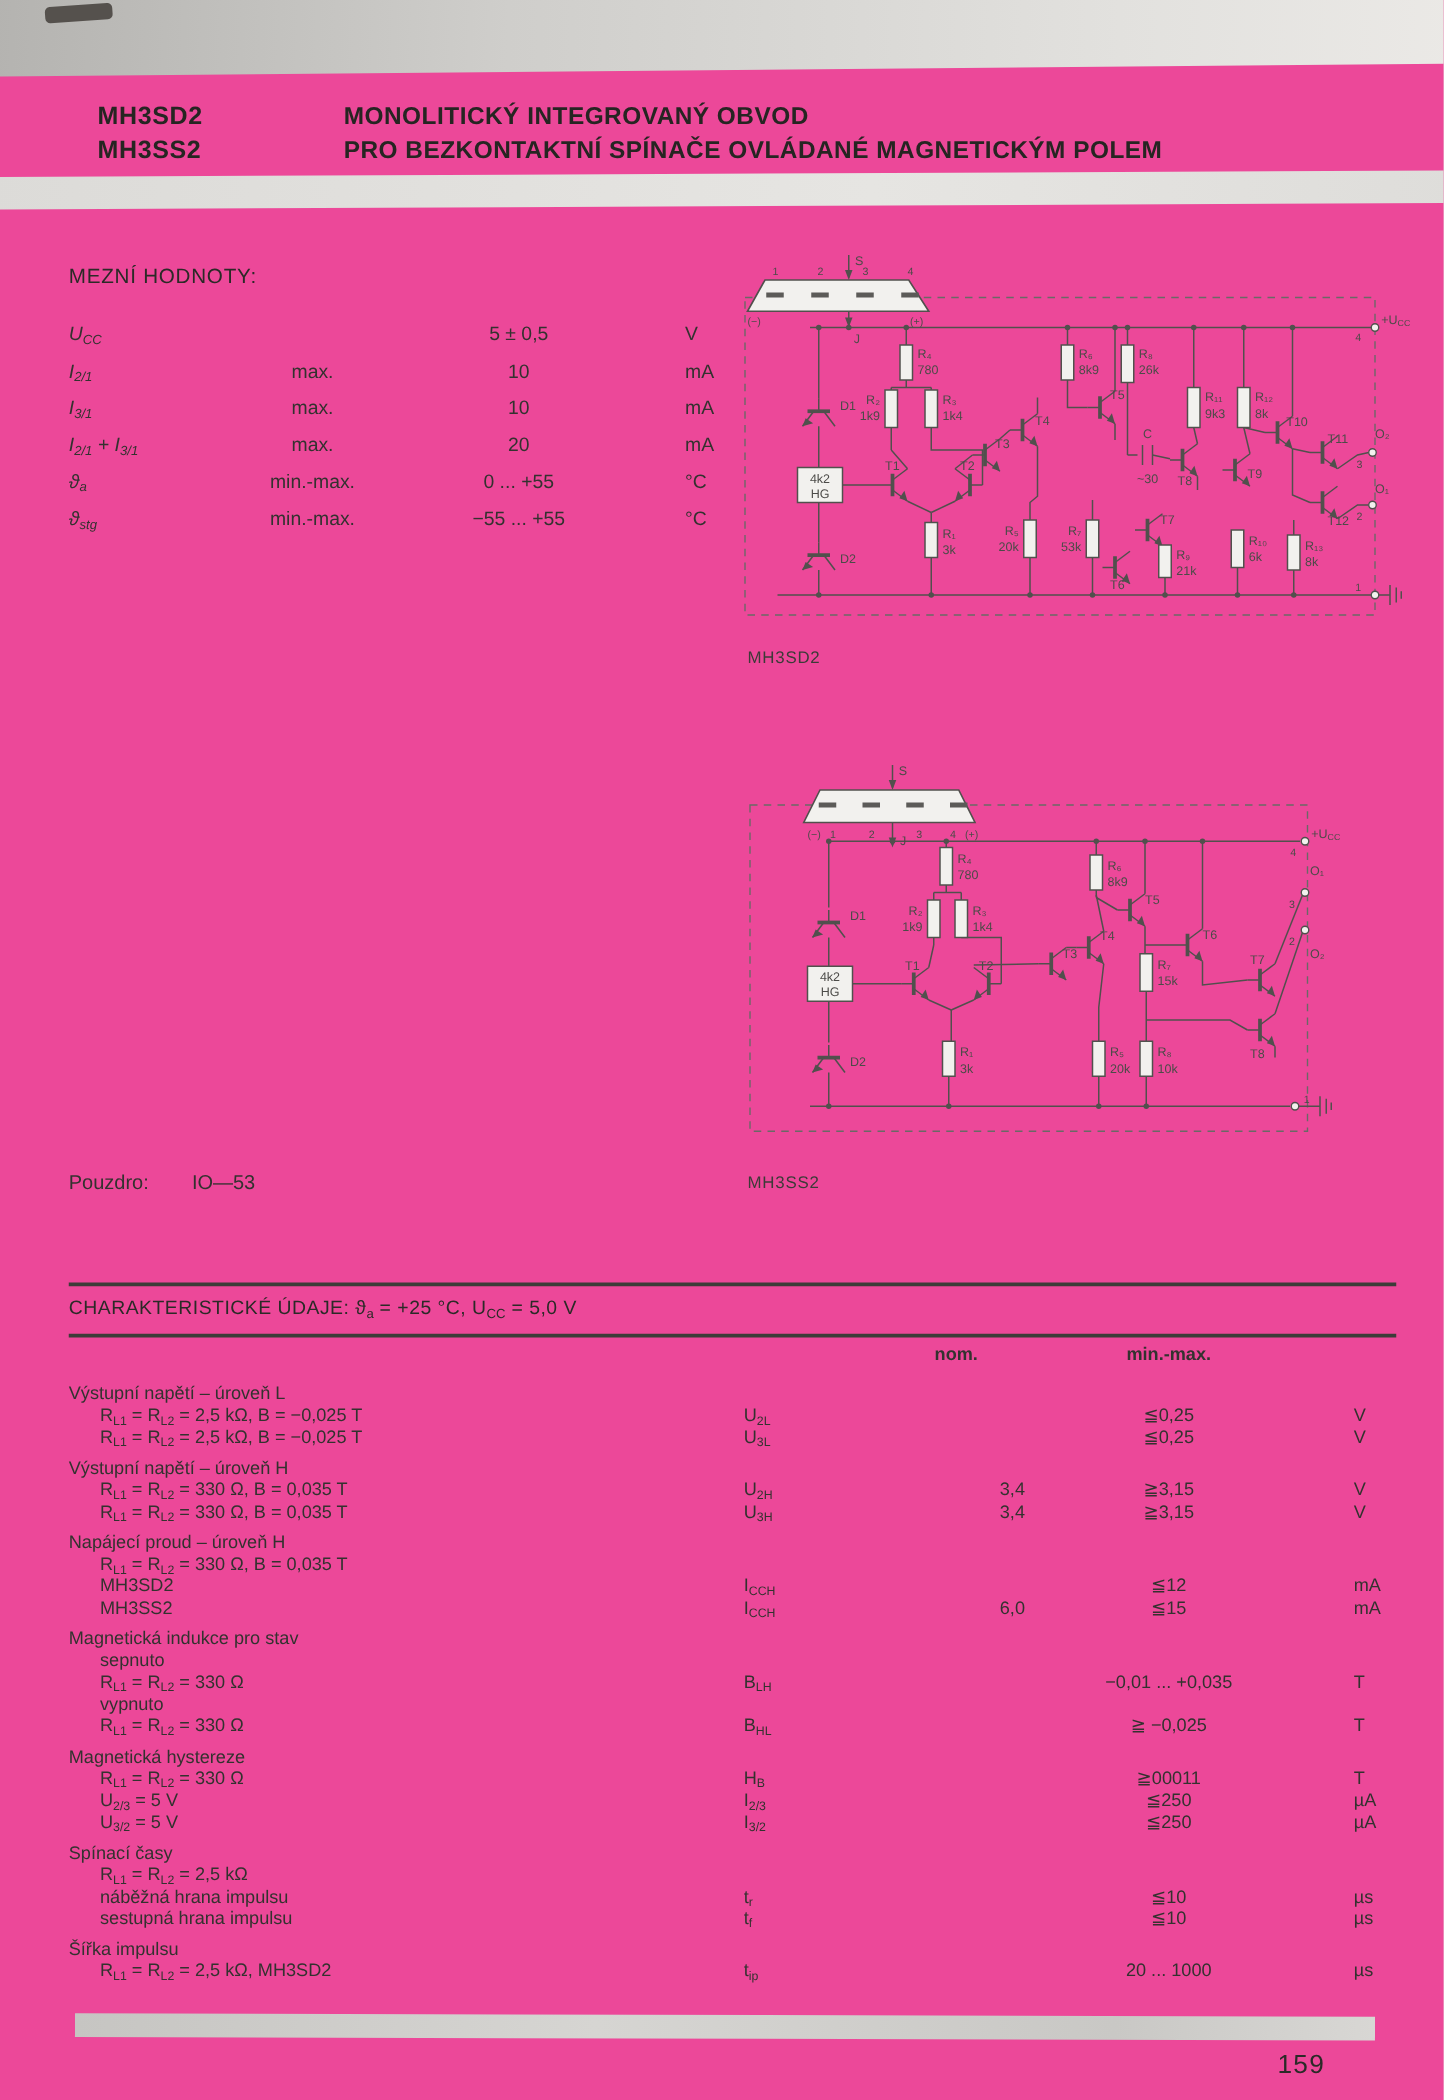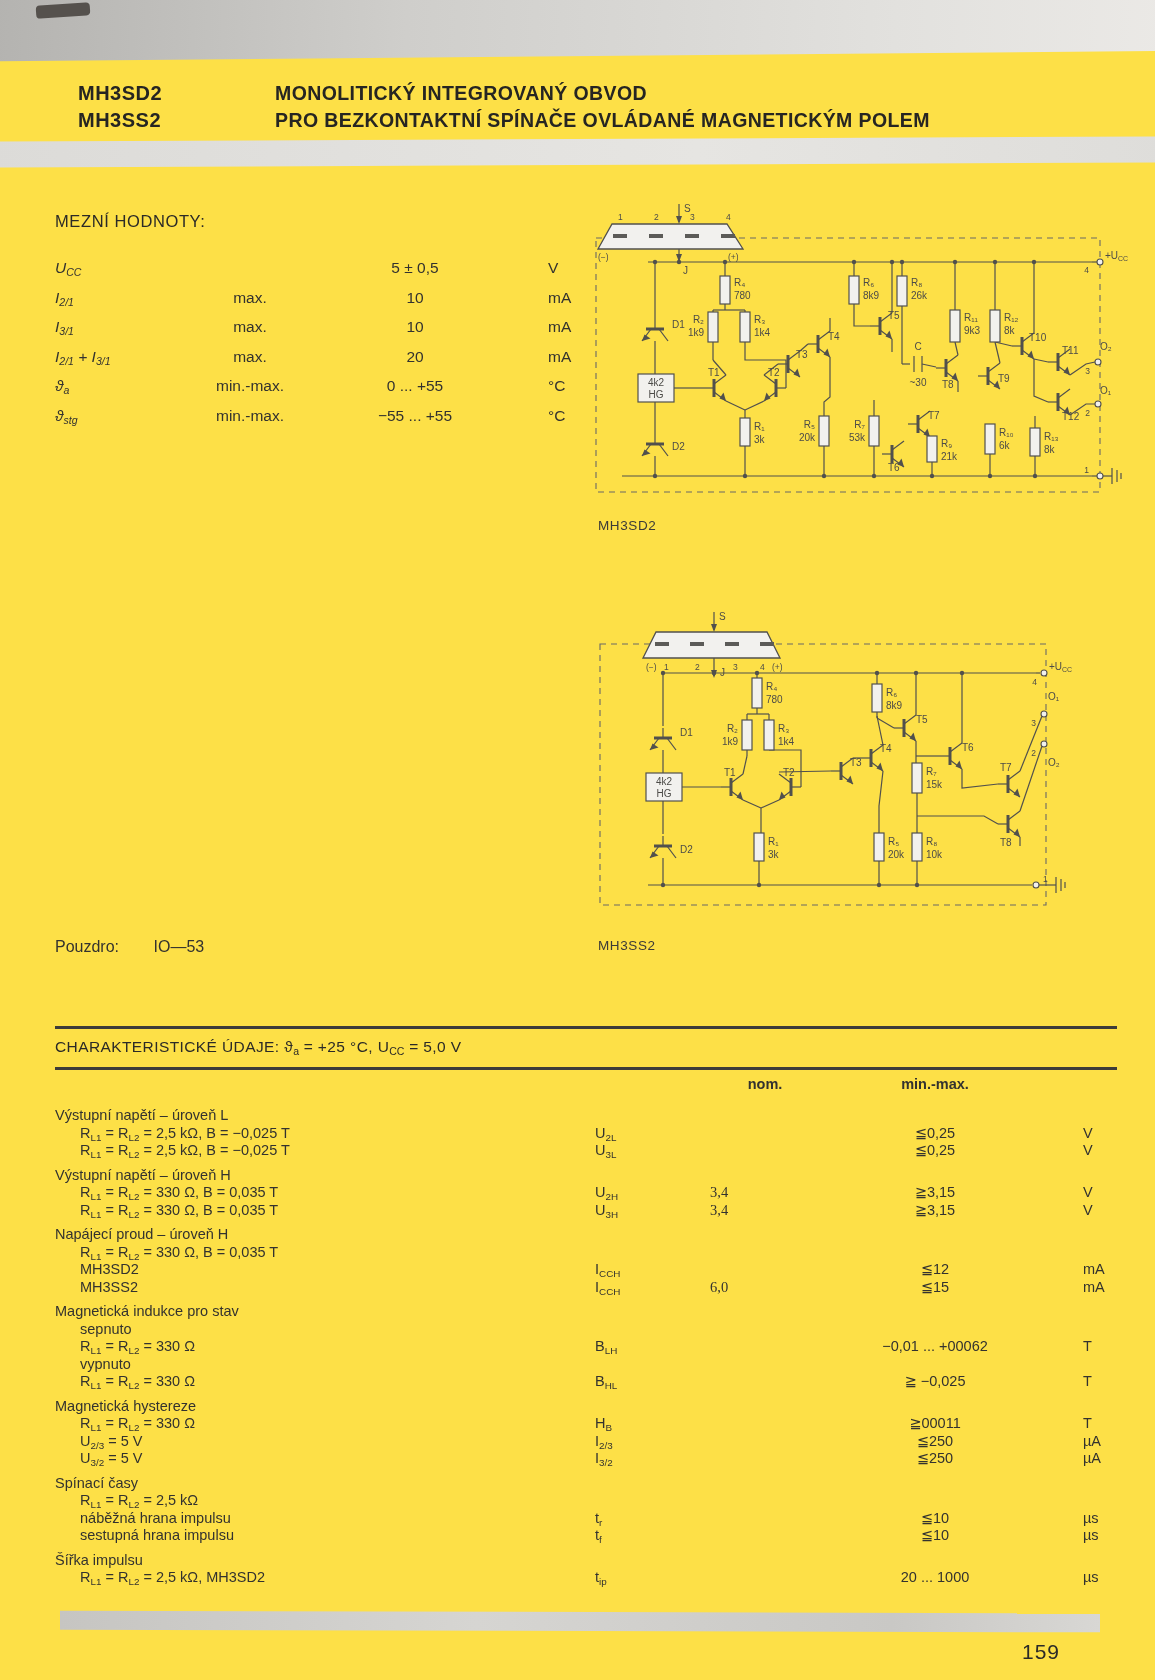--- a/index.html
+++ b/index.html
@@ -1,16 +1,16 @@
 <!DOCTYPE html>
 <html><head>
 <meta charset="utf-8">
 <style>
   html,body{margin:0;padding:0;background:#e8e7e4;}
-  .page{position:relative;width:1155px;height:1680px;background:#fde047;overflow:hidden;
+  .page{position:relative;width:1155px;height:1680px;background:#ec4899;overflow:hidden;
         font-family:"Liberation Sans","DejaVu Sans",sans-serif;color:#2e2d2b;}
   
   .band-top{position:absolute;left:-20px;top:-6px;width:1220px;height:62px;
     background:linear-gradient(92deg,#b3b2af 0%,#cfcecb 35%,#e2e1de 75%,#eceae7 100%);
     transform:rotate(-0.5deg);}
   .band-top-mark{position:absolute;left:36px;top:4px;width:54px;height:13px;background:#55514d;
     border-radius:4px;transform:rotate(-4deg);}
   .band-mid{position:absolute;left:-10px;top:139px;width:1180px;height:26px;
     background:linear-gradient(90deg,#dcdbd8,#e6e5e2 60%,#deddda);transform:rotate(-0.25deg);}
   .band-bottom{position:absolute;left:60px;top:1612px;width:1040px;height:19px;
@@ -47,21 +47,21 @@
   .pouzdro .pv{margin-left:30px;}
   
   .chart{position:absolute;left:55px;top:1026px;width:1062px;color:#33322f;font-size:14.5px;}
   .rule{border-top:3px solid #3d3c39;height:0;}
   .ctitle{padding:9px 0 10px 0;font-size:15.5px;letter-spacing:.4px;color:#2b2a27;}
   .chead{position:relative;height:24px;margin-top:6px;font-weight:700;font-size:14.5px;}
   .crow,.gtitle{position:relative;height:17.5px;line-height:17.5px;}
   .gtitle{margin-top:7px;}
   .crow .desc{position:absolute;left:25px;}
   .crow .sym{position:absolute;left:540px;}
-  .crow .nom{position:absolute;left:655px;width:110px;text-align:left;font-family:Liberation Serif, serif;}
+  .crow .nom{position:absolute;left:655px;width:110px;text-align:right;}
   .crow .mm{position:absolute;left:790px;width:180px;text-align:center;}
   .crow .unit{position:absolute;left:1028px;}
   .chead .nom{position:absolute;left:655px;width:110px;text-align:center;}
   .chead .mm{position:absolute;left:790px;width:180px;text-align:center;}
   .pageno{position:absolute;left:1022px;top:1640px;font-size:21px;color:#2b2a28;letter-spacing:1px;}
 </style>
 </head>
 <body>
 
 <div class="page">
@@ -557,21 +557,21 @@
       <span class="unit">mA</span>
     </div>
 
     <div class="gtitle">Magnetická indukce pro stav</div>
     <div class="crow">
       <span class="desc">sepnuto</span>
     </div>
     <div class="crow">
       <span class="desc">R<sub>L1</sub> = R<sub>L2</sub> = 330 Ω</span>
       <span class="sym">B<sub>LH</sub></span>
-      <span class="mm">−0,01 ... +00062</span>
+      <span class="mm">−0,01 ... +0,035</span>
       <span class="unit">T</span>
     </div>
     <div class="crow">
       <span class="desc">vypnuto</span>
     </div>
     <div class="crow">
       <span class="desc">R<sub>L1</sub> = R<sub>L2</sub> = 330 Ω</span>
       <span class="sym">B<sub>HL</sub></span>
       <span class="mm">≧ −0,025</span>
       <span class="unit">T</span>

